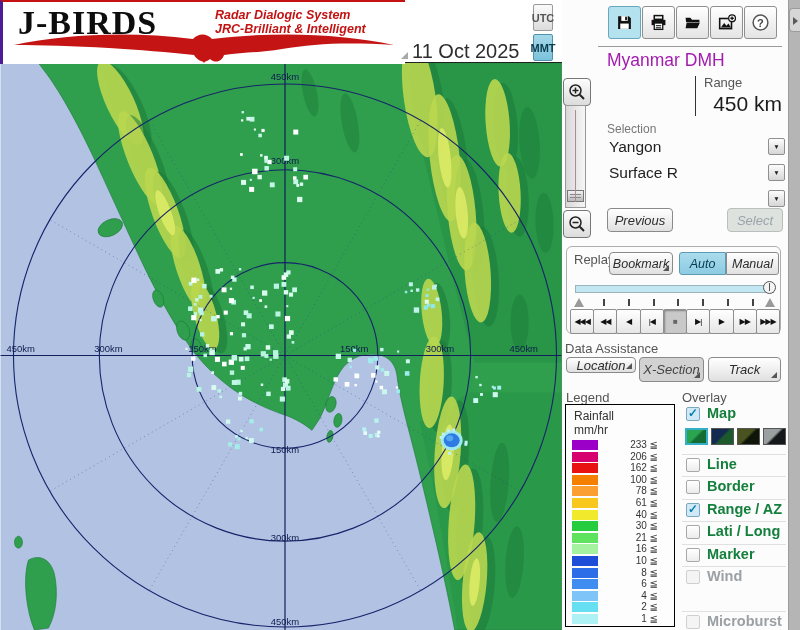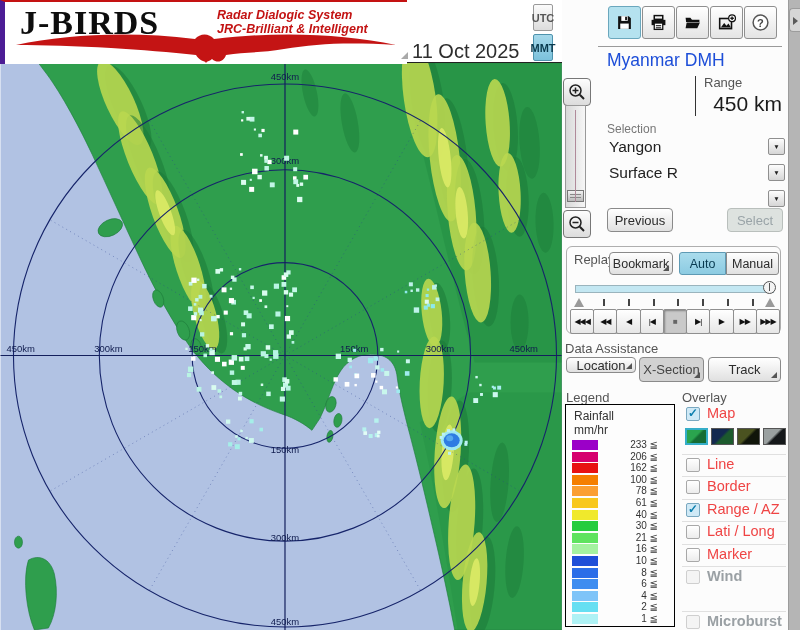--- a/index.html
+++ b/index.html
@@ -1,52 +1,52 @@
 <!DOCTYPE html>
 <html><head>
 <meta charset="utf-8">
 <style>
   html,body{margin:0;padding:0;background:#888;}
   #app{position:relative;width:800px;height:630px;background:#fff;overflow:hidden;
        font-family:"Liberation Sans",sans-serif;-webkit-font-smoothing:antialiased;}
 
   
   #header{position:absolute;left:0;top:0;width:800px;height:62px;background:#fff;}
-  #logo{position:absolute;left:0;top:0;width:402px;height:62px;border-left:5px solid #4c1d95;border-top:2px solid #c41212;background:#fff;}
+  #logo{position:absolute;left:0;top:0;width:402px;height:62px;border-left:3px solid #4c1d95;border-top:2px solid #c41212;background:#fff;}
   #logo-title{position:absolute;left:15px;top:2px;font-family:"Liberation Serif",serif;font-weight:bold;
       font-size:34px;letter-spacing:1px;color:#0d0d0d;}
   #logo-sub{position:absolute;left:212px;top:6px;color:#c31313;font-weight:bold;font-size:12.5px;line-height:14px;font-style:italic;}
   #eagle{position:absolute;left:8px;top:28px;}
   #clock-time{position:absolute;left:428px;top:0px;font-size:37px;font-weight:600;color:#2a2a2a;letter-spacing:2px;}
   #clock-date{position:absolute;left:412px;top:40px;font-size:20px;color:#2e2e2e;}
   #date-resize-icon{position:absolute;left:401px;top:52px;width:0;height:0;
       border-bottom:7px solid #a9a9a9;border-left:7px solid transparent;}
   .tzbtn{position:absolute;left:533px;width:20px;height:27px;border:1px solid #9a9a9a;border-radius:2px;
       font-size:11px;font-weight:bold;display:flex;align-items:center;justify-content:center;
       background:linear-gradient(#fbfbfb,#dcdcdc);color:#555;box-sizing:border-box;}
   .tzbtn.active{background:linear-gradient(#a5d8ea,#7cc2dc);border-color:#4e93ad;color:#0a3a4e;}
 
   
   #rightpanel{position:absolute;left:562px;top:0;width:226px;height:630px;background:#fcfcfc;}
   .toolbtn{position:absolute;top:6px;width:31px;height:31px;border:1px solid #8f8f8f;border-radius:3px;
       background:linear-gradient(#ffffff,#e4e4e4);display:flex;align-items:center;justify-content:center;}
   .toolbtn.hl{background:#b5e2ef;border-color:#6aa7bd;}
   #hr-top{position:absolute;left:36px;top:46px;width:184px;height:1px;background:#9a9a9a;}
-  #station-title{position:absolute;left:45px;top:50px;font-size:17.5px;color:#1d4ed8;}
+  #station-title{position:absolute;left:45px;top:50px;font-size:17.5px;color:#a21caf;}
   #range-vline{position:absolute;left:133px;top:76px;width:1px;height:40px;background:#333;}
   #range-label{position:absolute;left:142px;top:75px;font-size:13px;color:#555;}
   #range-value{position:absolute;left:120px;top:92px;width:100px;text-align:right;font-size:21px;color:#1c1c1c;}
   #selection-label{position:absolute;left:45px;top:122px;font-size:12px;color:#777;}
   .selrow{position:absolute;left:45px;width:178px;height:24px;}
   .selrow .sel-label{position:absolute;left:2px;top:2px;font-size:15.5px;color:#222;}
   .ddbtn{position:absolute;right:0;top:2px;width:17px;height:17px;border:1px solid #8f8f8f;border-radius:2px;
       background:linear-gradient(#fdfdfd,#d6d6d6);display:flex;align-items:center;justify-content:center;
       font-size:6.5px;color:#222;box-sizing:border-box;}
   .pbtn{position:absolute;border:1px solid #8a8a8a;border-radius:4px;background:linear-gradient(#fff,#e0e0e0);
-      font-size:13px;color:#2c2c2c;display:flex;align-items:center;justify-content:center;box-sizing:border-box;}
+      font-size:13px;color:#2c2c2c;display:flex;align-items:center;justify-content:center;box-sizing:border-box;font-style:italic;}
   .pbtn.disabled{background:#dde2df;color:#9aa4a8;border-color:#b9bfbc;}
   .fold::after{content:"";position:absolute;right:3px;bottom:3px;width:0;height:0;
       border-bottom:6px solid #555;border-left:6px solid transparent;}
 
   
   #replay-box{position:absolute;left:4px;top:246px;width:215px;height:88px;border:1px solid #aeaeae;border-radius:6px;box-sizing:border-box;background:#fcfcfc;}
   #replay-label{position:absolute;left:7px;top:5px;font-size:13px;color:#555;}
   #bookmark-btn{left:42px;top:5px;width:64px;height:23px;font-size:12.5px;}
   #auto-btn{left:112px;top:5px;width:47px;height:23px;font-size:12.5px;border-radius:3px 0 0 3px;
       background:linear-gradient(#aadcec,#8ccbe2);border-color:#5e9ab4;color:#083a50;}
@@ -83,21 +83,21 @@
   .lval{position:absolute;left:26px;top:0;width:60px;text-align:right;font-size:10px;color:#333;line-height:10px;}
 
   
   #overlay-box{position:absolute;left:120px;top:404px;width:104px;height:226px;}
   .ovrow{position:absolute;left:0;width:104px;height:22px;border-top:1px solid #e0e0e0;}
   .ovrow.first{border-top:none;}
   .chk{position:absolute;left:4px;top:3px;width:14px;height:14px;border:1px solid #a8a8a8;border-radius:2px;
       background:linear-gradient(#fff,#ececec);box-sizing:border-box;}
   .chk.checked{background:#cfe9f6;border-color:#7aa8c0;}
   .chk.checked::after{content:"✓";position:absolute;left:1px;top:-2px;font-size:12px;font-weight:bold;color:#0d7fae;}
-  .ovlabel{position:absolute;left:25px;top:1px;font-size:14.5px;font-weight:normal;color:#ef4444;}
+  .ovlabel{position:absolute;left:25px;top:1px;font-size:14.5px;font-weight:bold;color:#15803d;}
   .ovrow.disabled .ovlabel{color:#9aa0a4;font-weight:bold;text-align:center;}
   .ovrow.disabled .chk{border-color:#cfcfcf;background:#f4f4f4;}
   #mapstyles{position:absolute;left:0;top:22px;width:104px;height:24px;}
   .mstyle{position:absolute;top:2px;width:23px;height:17px;border:1px solid #555;box-sizing:border-box;}
   .mstyle.selected{border:2px solid #35aec8;}
 
   
   #zoomctl{position:absolute;left:0px;top:78px;width:28px;}
   .zoombtn{position:absolute;left:1px;width:26px;height:26px;border:1px solid #777;border-radius:4px;
       background:linear-gradient(#fdfdfd,#dcdcdc);display:flex;align-items:center;justify-content:center;}

